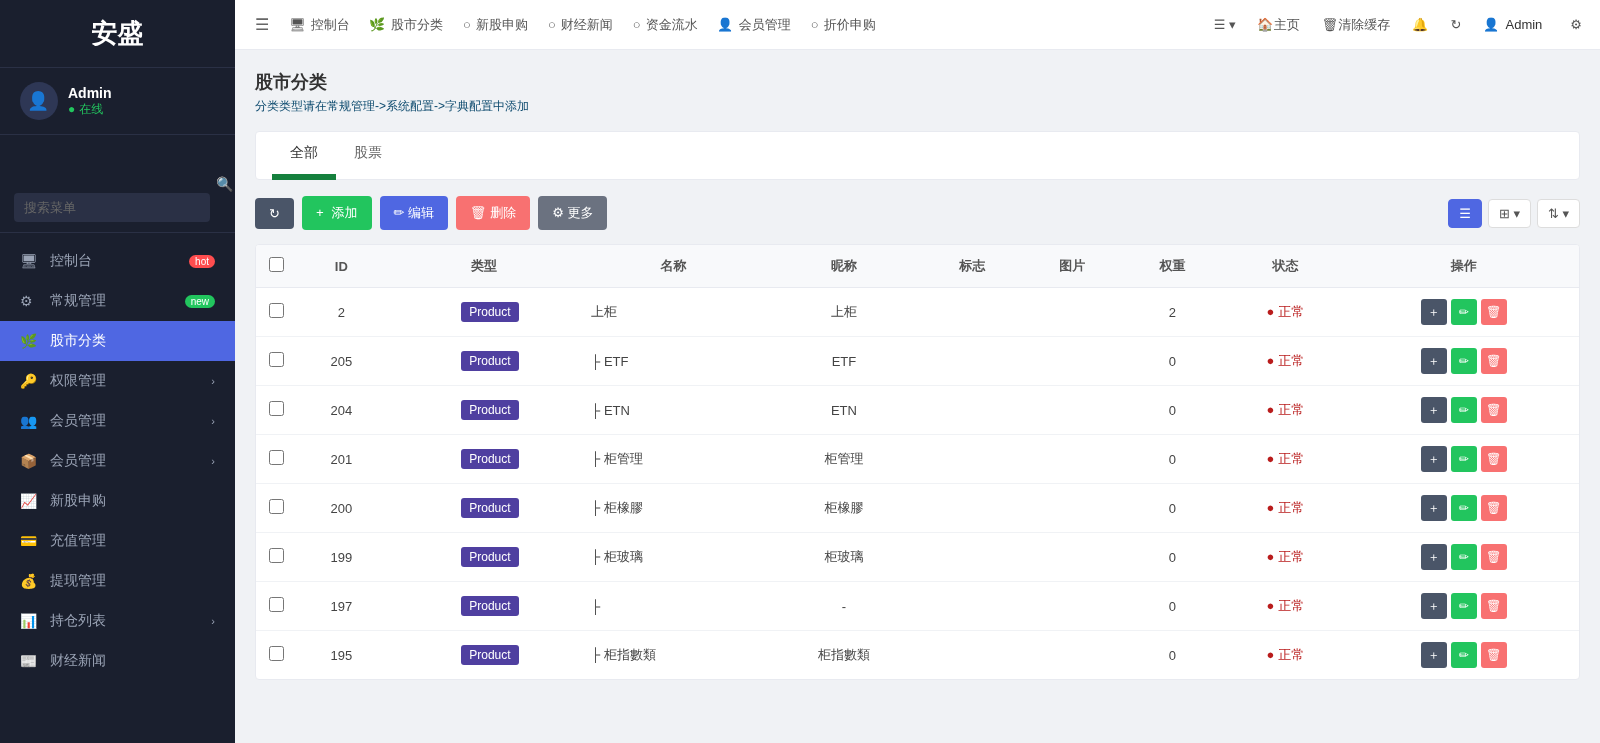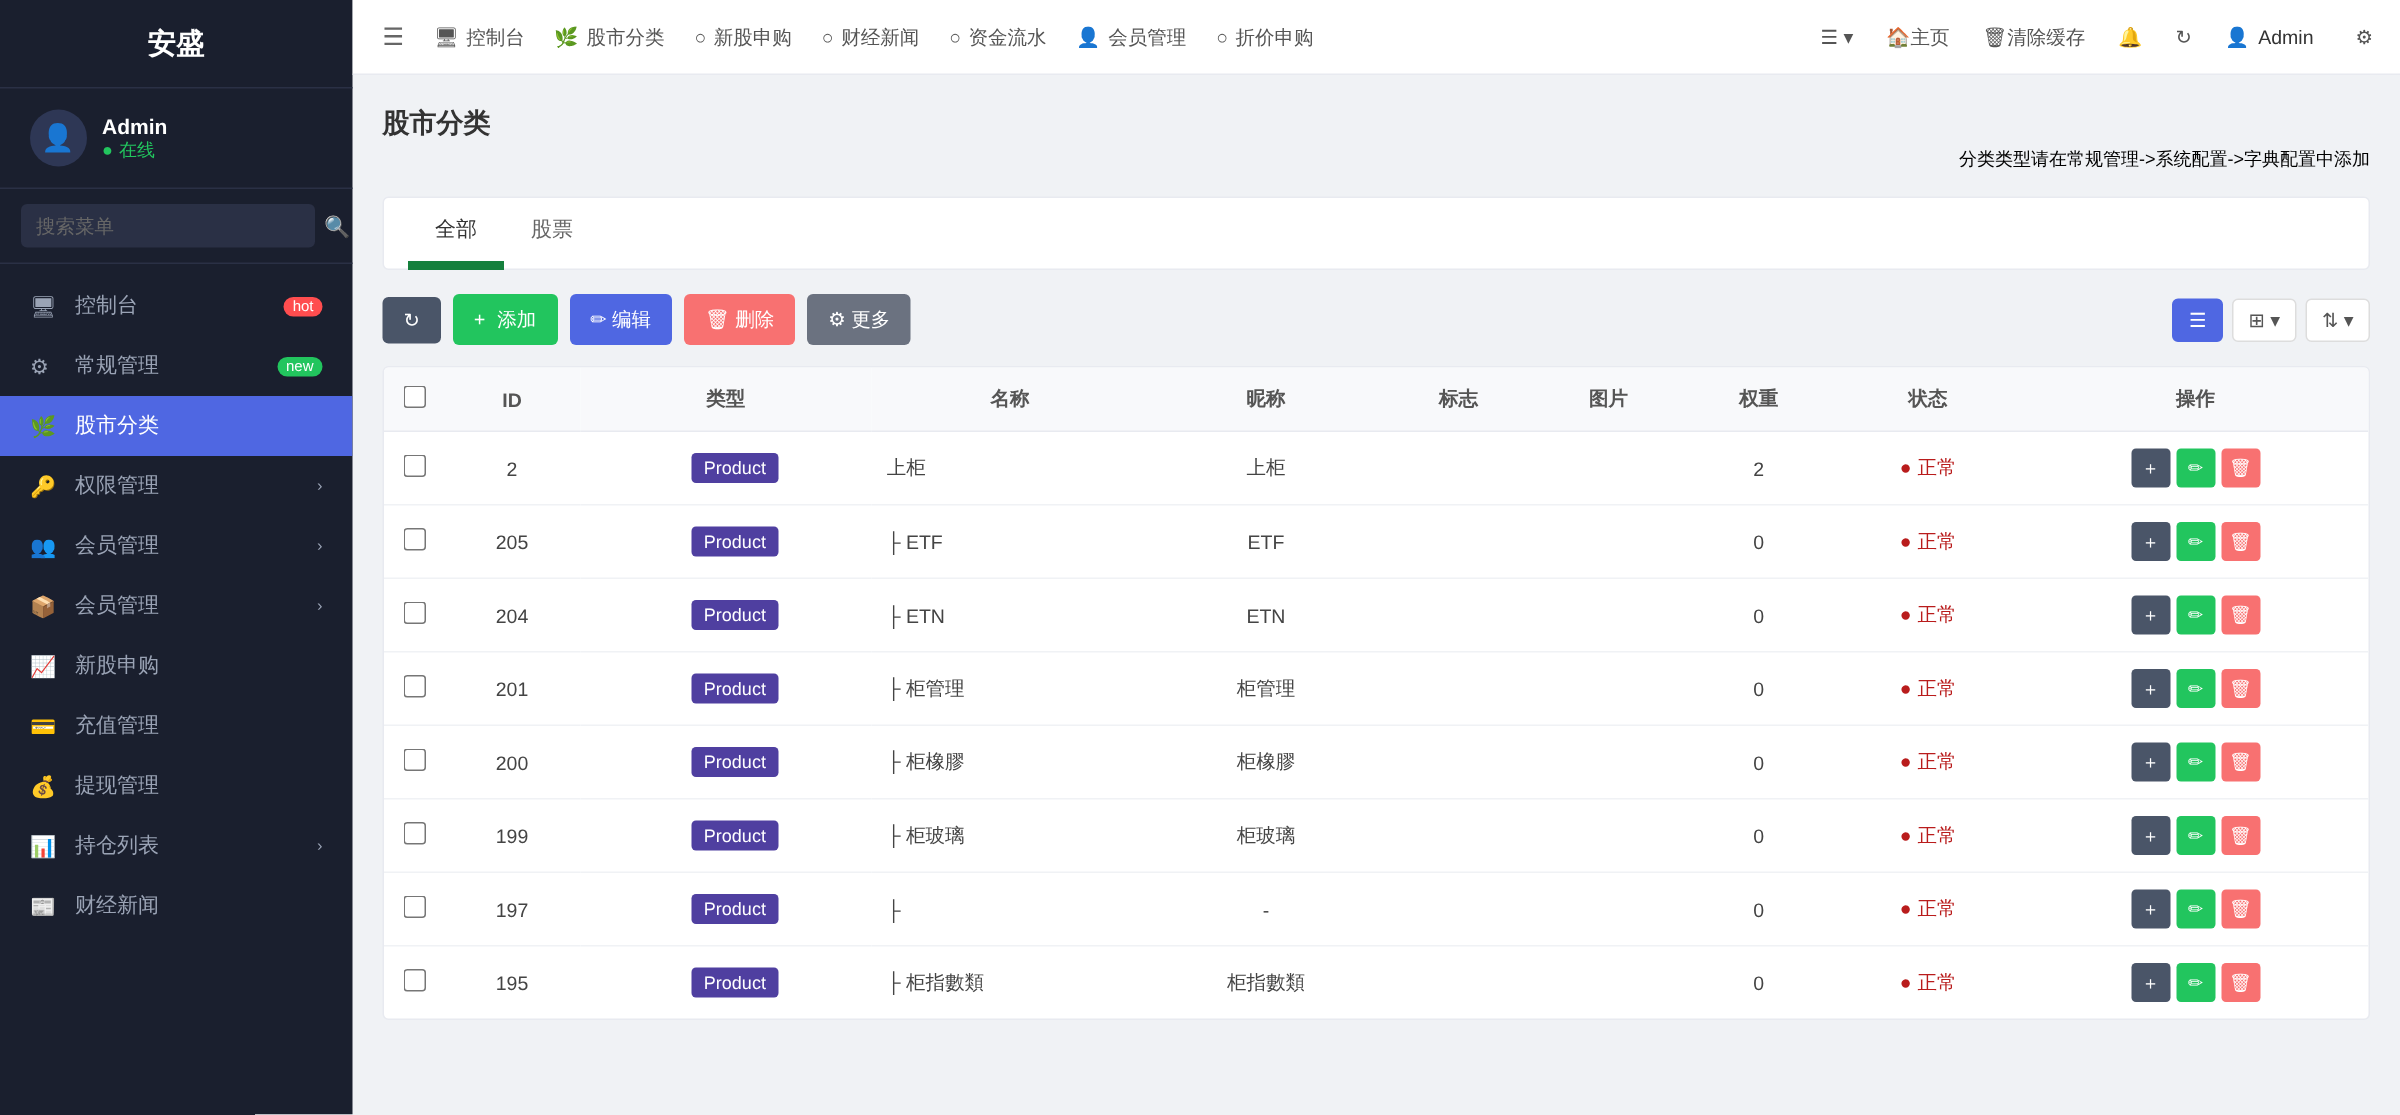--- a/index.html
+++ b/index.html
@@ -1,27 +1,27 @@
 <!DOCTYPE html>
 <html><head>
   <meta charset="utf-8">
   <style>
     * { box-sizing: border-box; margin: 0; padding: 0; }
     body { font-family: "Microsoft YaHei", "PingFang SC", sans-serif; font-size: 14px; background: #f0f2f5; display: flex; height: 743px; overflow: hidden; }
 
     
     .sidebar { width: 235px; background: #1a1f2e; color: #ccc; display: flex; flex-direction: column; flex-shrink: 0; }
-    .sidebar-logo { padding: 16px 20px; font-size: 19px; color: #fff; font-weight: bold; border-bottom: 1px solid #2a3045; text-align: center; }
+    .sidebar-logo { padding: 16px 20px; font-size: 26px; color: #fff; font-weight: bold; border-bottom: 1px solid #2a3045; text-align: center; }
     .sidebar-user { display: flex; align-items: center; padding: 14px 20px; border-bottom: 1px solid #2a3045; }
     .sidebar-avatar { width: 38px; height: 38px; border-radius: 50%; background: #2e3755; display: flex; align-items: center; justify-content: center; margin-right: 10px; flex-shrink: 0; color: #7eb3f0; font-size: 18px; }
     .sidebar-username { color: #fff; font-size: 14px; font-weight: bold; }
     .sidebar-status { color: #22c55e; font-size: 12px; }
     .sidebar-status::before { content: "●"; margin-right: 4px; }
     .sidebar-search { padding: 10px 14px; border-bottom: 1px solid #2a3045; display: flex; align-items: center; }
-    .sidebar-search input { background: #2a3045; border: none; color: #ccc; padding: 7px 10px; border-radius: 4px; flex: 1; font-size: 13px; outline: none; }
+    .sidebar-search input { background: #2a3045; border: none; color: #ccc; padding: 7px 10px; border-radius: 4px; flex: 1; font-size: 13px; outline: none; margin-top: 48px; }
     .sidebar-search input::placeholder { color: #666; }
     .sidebar-search-icon { color: #666; margin-left: 6px; cursor: pointer; }
     .sidebar-nav { flex: 1; overflow-y: auto; padding: 8px 0; }
     .nav-item { display: flex; align-items: center; padding: 11px 20px; cursor: pointer; color: #9aa3b5; font-size: 14px; position: relative; }
     .nav-item.active { background: #4f67e2; color: #fff; }
     .nav-item .nav-icon { width: 20px; margin-right: 10px; flex-shrink: 0; }
     .nav-item .nav-arrow { margin-left: auto; font-size: 11px; }
     .nav-badge { margin-left: auto; background: #ff4d4f; color: #fff; border-radius: 10px; font-size: 10px; padding: 1px 6px; }
     .nav-badge.hot { background: #ff4d4f; }
     .nav-badge.new { background: #22c55e; }
@@ -34,21 +34,21 @@
     .topbar-item { display: flex; align-items: center; padding: 0 10px; color: #555; cursor: pointer; white-space: nowrap; font-size: 13px; height: 50px; }
     .topbar-item .t-icon { margin-right: 5px; font-size: 13px; }
     .topbar-right { display: flex; align-items: center; gap: 6px; flex-shrink: 0; }
     .topbar-right .tr-item { display: flex; align-items: center; padding: 0 8px; color: #555; cursor: pointer; font-size: 13px; }
     .topbar-right .admin-name { color: #333; font-size: 13px; padding: 0 6px; cursor: pointer; }
 
     
     .content { flex: 1; overflow-y: auto; padding: 20px; }
     .page-header { margin-bottom: 16px; }
     .page-title { font-size: 18px; color: #333; font-weight: bold; margin-bottom: 4px; }
-    .page-subtitle { font-size: 12px; color: #000000; text-align: right; }
+    .page-subtitle { font-size: 12px; color: #0c4a6e; }
 
     
     .tab-bar { background: #fff; border-radius: 4px; padding: 0 16px; display: flex; margin-bottom: 16px; border: 1px solid #e8eaf0; }
     .tab-item { padding: 12px 18px; cursor: pointer; color: #666; font-size: 14px; border-bottom: 2px solid transparent; margin-bottom: -1px; }
     .tab-item.active { color: #333; border-bottom: 6px solid #15803d; font-weight: 500; }
 
     
     .toolbar { display: flex; align-items: center; margin-bottom: 14px; gap: 8px; }
     .btn { display: inline-flex; align-items: center; gap: 5px; padding: 8px 14px; border-radius: 4px; border: none; cursor: pointer; font-size: 13px; font-weight: 500; }
     .btn-refresh { background: #4a5568; color: #fff; }

